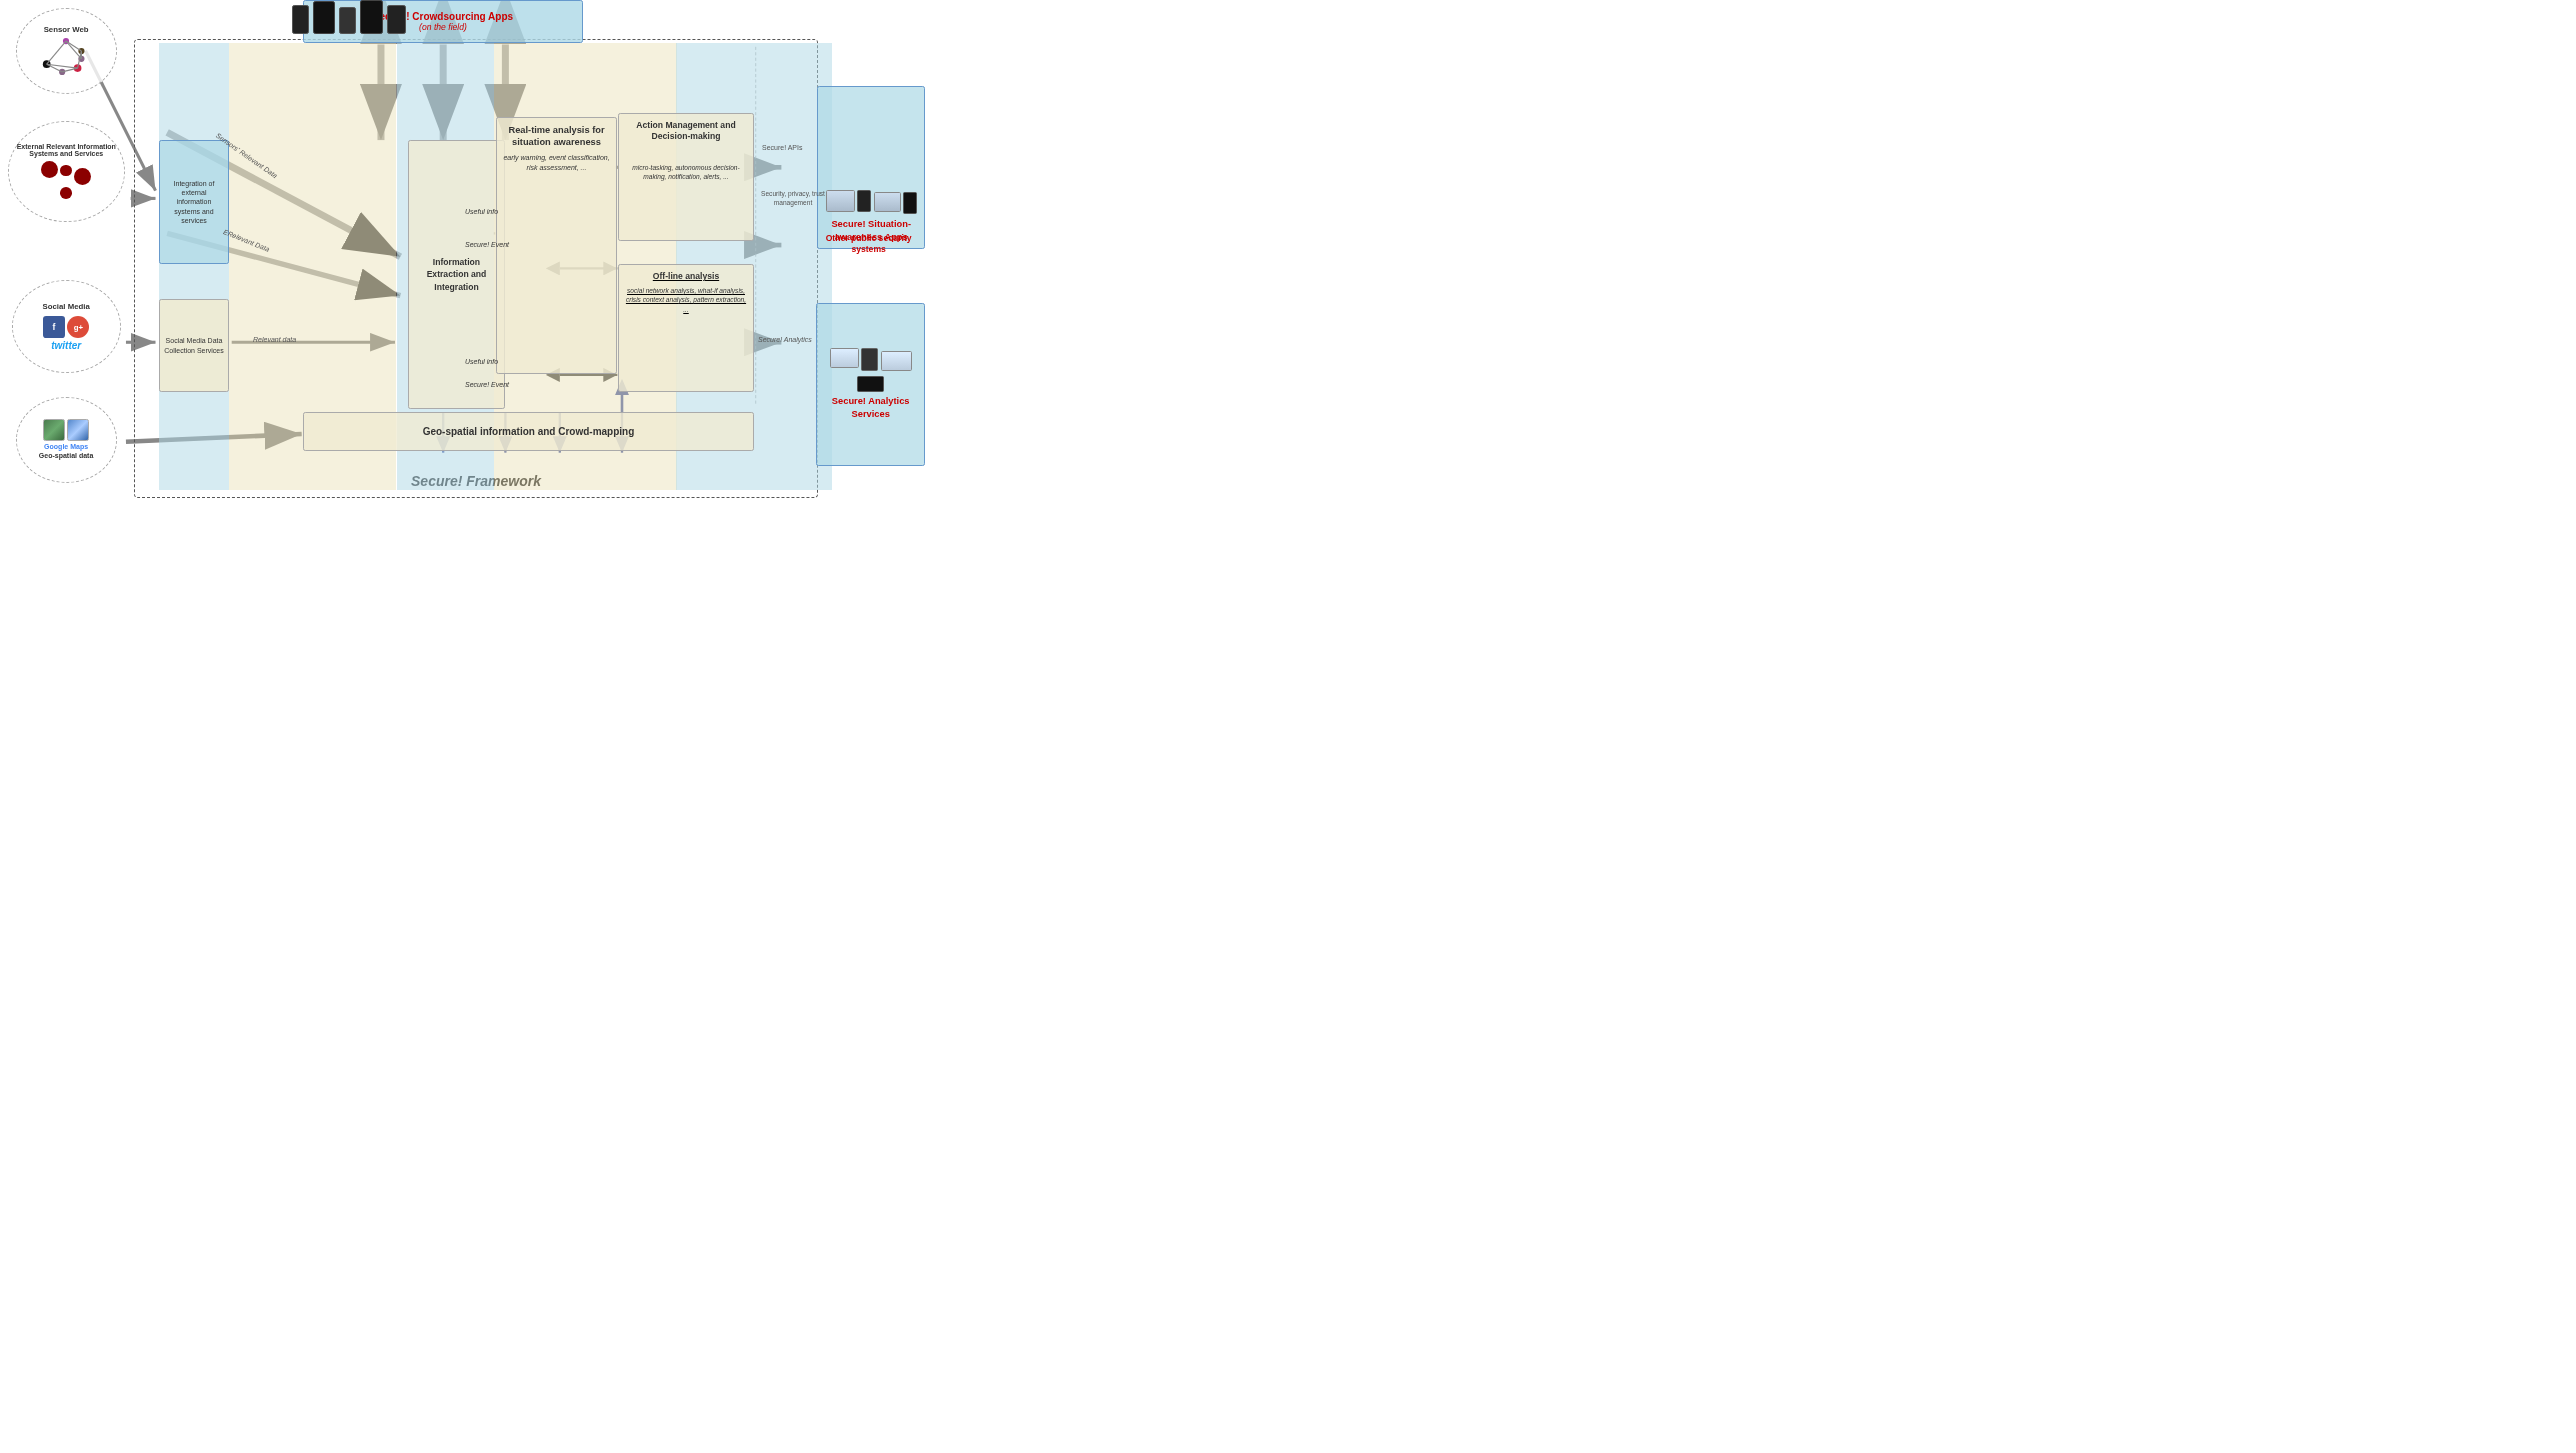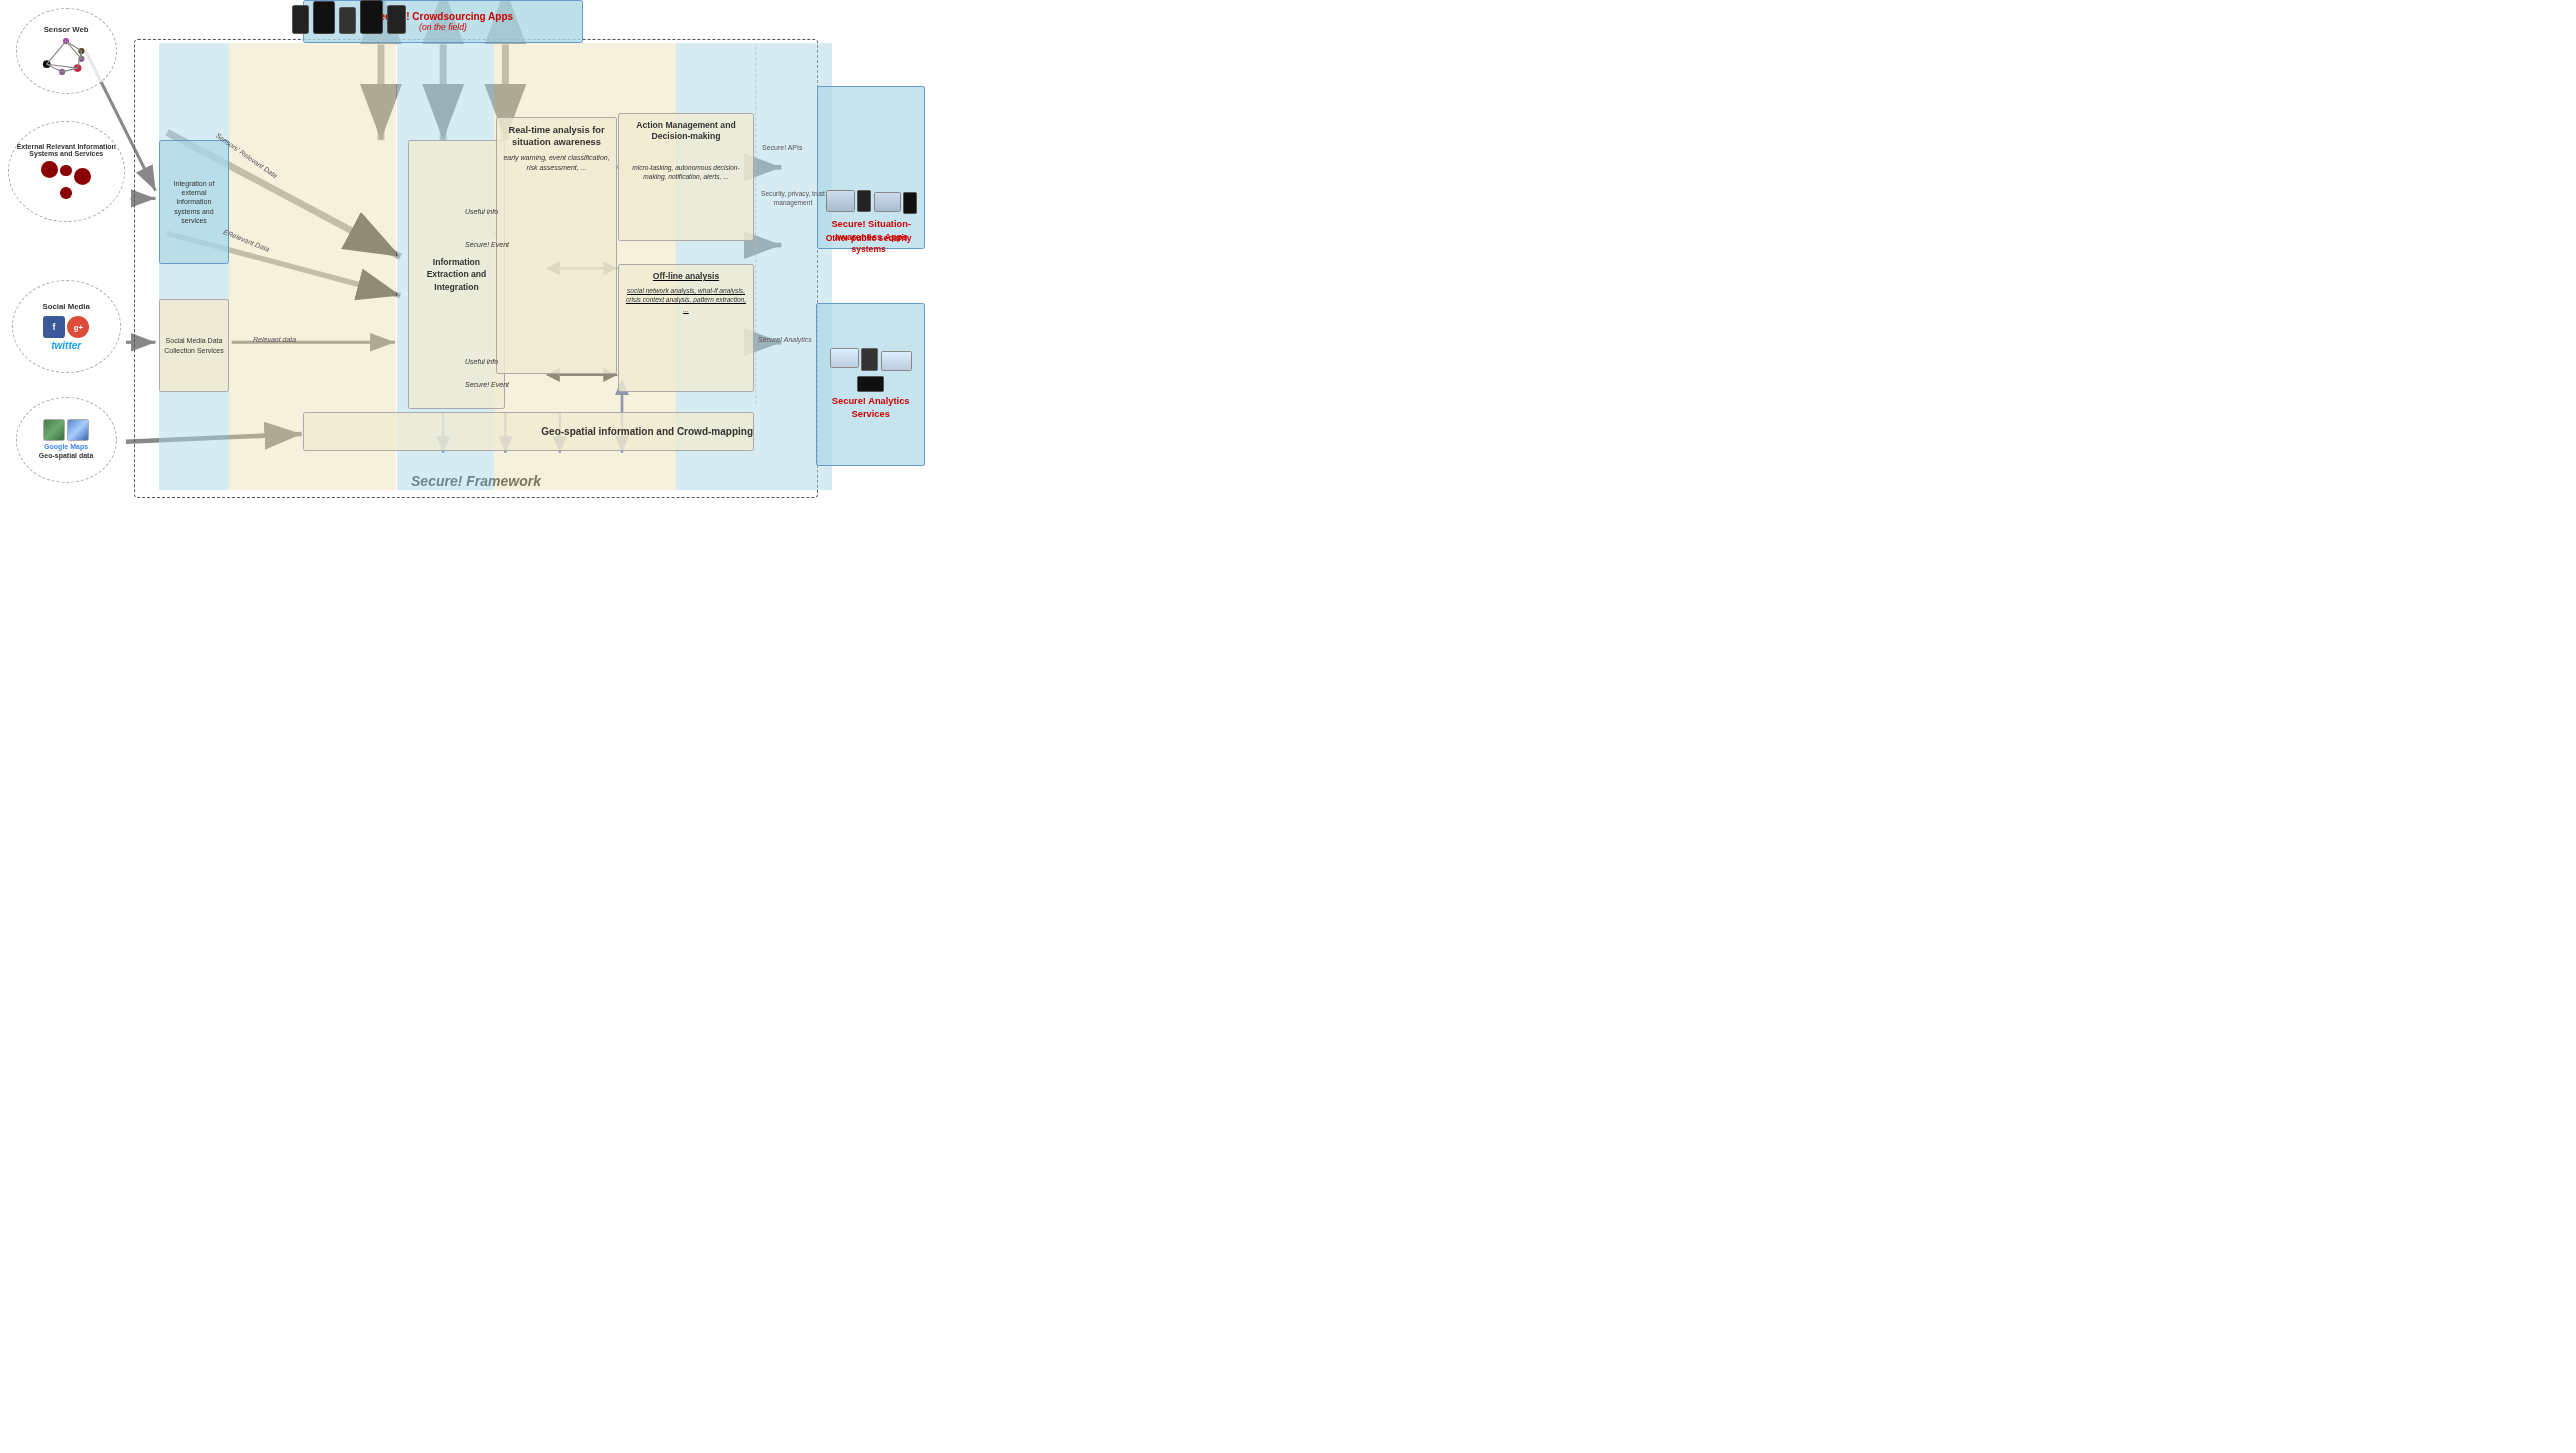--- a/index.html
+++ b/index.html
@@ -443,21 +443,21 @@
       position: absolute;
       left: 303px;
       top: 412px;
       width: 451px;
       height: 39px;
       background: rgba(240, 235, 210, 0.8);
       border: 1.2px solid #aaa;
       border-radius: 2.3px;
       display: flex;
       align-items: center;
-      justify-content: flex-end;
+      justify-content: center;
       text-align: center;
     }
 
     .geospatial-text {
       font-weight: bold;
       font-size: 10px;
       color: #333;
     }
 
     .situation-box {

